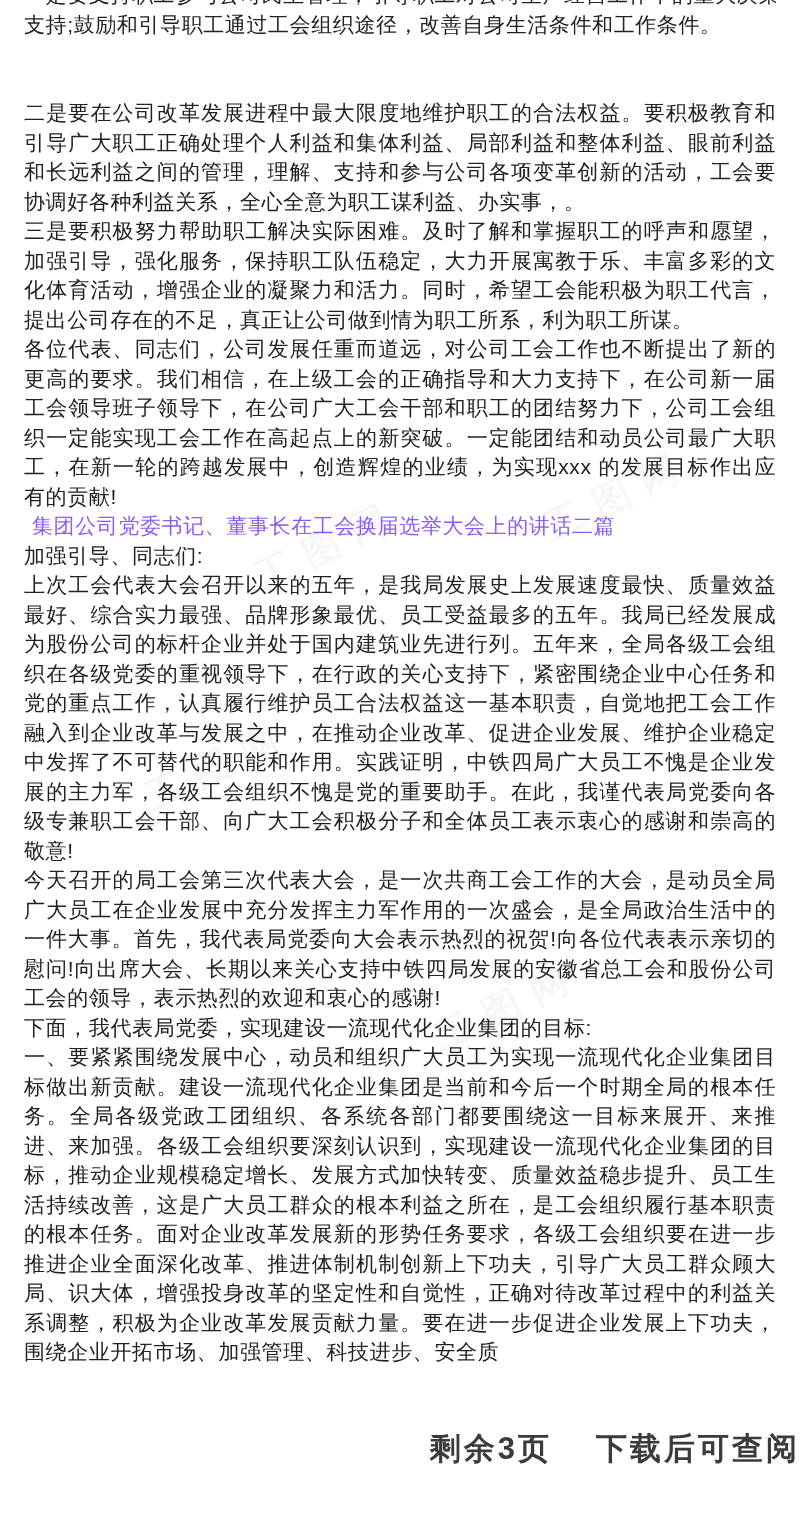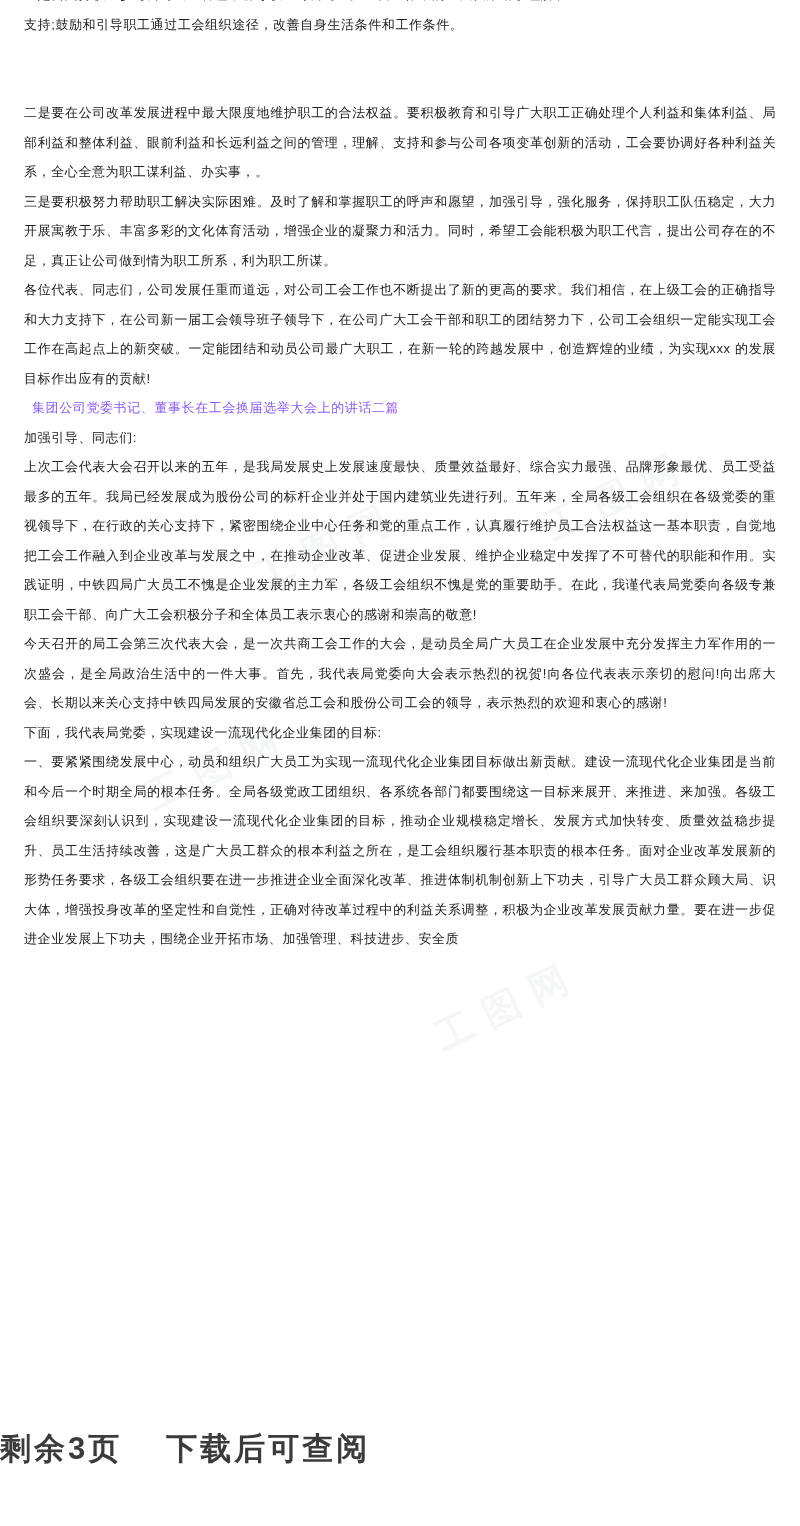--- a/index.html
+++ b/index.html
@@ -13,21 +13,21 @@
     font-family: "Liberation Sans", "DejaVu Sans", sans-serif;
     color: #212121;
   }
   .content {
     position: absolute;
     left: 24px;
     right: 24px;
     top: 0;
   }
   .para {
-    font-size: 13px;
+    font-size: 21px;
     line-height: 29.5px;
     letter-spacing: 0.6px;
     text-align: justify;
     word-break: break-all;
     color: #212121;
   }
   .clip { overflow: hidden; }
   .hidden-line {
     white-space: nowrap;
     overflow: hidden;
@@ -57,21 +57,21 @@
   .wm4 { left: 430px; top: 980px; }
   .footer-band {
     position: absolute;
     left: 0;
     right: 0;
     top: 1372px;
     height: 154px;
     background: #ffffff;
     display: flex;
     align-items: center;
-    justify-content: flex-start;
+    justify-content: flex-end;
     gap: 44px;
   }
   .footer-text {
     font-size: 31px;
     font-weight: bold;
     color: #3b3b3b;
     letter-spacing: 3px;
   }
 </style>
 </head>

